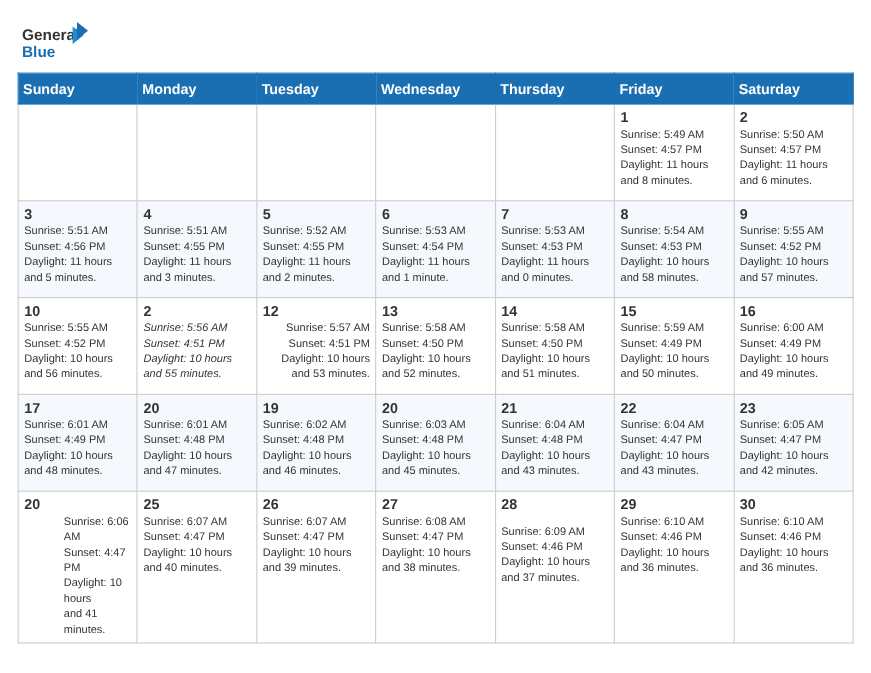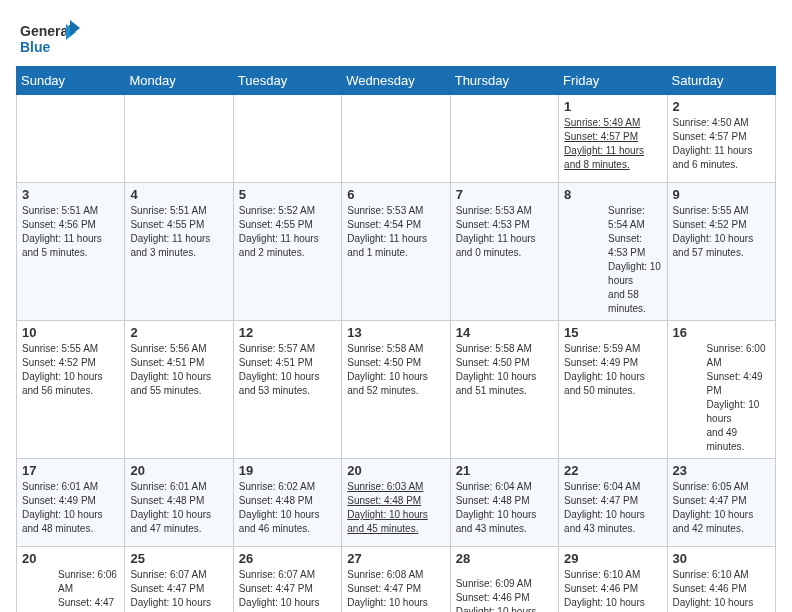--- a/index.html
+++ b/index.html
@@ -44,21 +44,21 @@
     .calendar {
       margin: 0 16px 10px 16px;
       border-collapse: collapse;
       width: calc(100% - 32px);
       table-layout: fixed;
     }
     .calendar thead tr th {
       background: #1a6fb3;
       color: #fff;
       font-size: 13px;
-      font-weight: normal;
+      font-weight: bold;
       padding: 6px 4px;
       text-align: left;
       border: 1px solid #1a6fb3;
     }
     .calendar tbody tr td {
       border: 1px solid #ccc;
       vertical-align: top;
       padding: 4px 5px;
       font-size: 10.5px;
       color: #333;
@@ -117,28 +117,28 @@
     </thead>
     <tbody id="calendar-body">
     <tr>
           <td class="empty"></td>
           <td class="empty"></td>
           <td class="empty"></td>
           <td class="empty"></td>
           <td class="empty"></td>
           <td>
             <div class="day-number">1</div>
-            <div class="day-info" style="white-space: pre-line; text-decoration: underline;">Sunrise: 5:49 AM
+            <div class="day-info" style="white-space: pre-line;">Sunrise: 5:49 AM
 Sunset: 4:57 PM
 Daylight: 11 hours
 and 8 minutes.</div>
           </td>
           <td>
             <div class="day-number">2</div>
-            <div class="day-info" style="white-space: pre-line;">Sunrise: 4:50 AM
+            <div class="day-info" style="white-space: pre-line;">Sunrise: 5:50 AM
 Sunset: 4:57 PM
 Daylight: 11 hours
 and 6 minutes.</div>
           </td>
         </tr>
         <tr>
           <td>
             <div class="day-number">3</div>
             <div class="day-info" style="white-space: pre-line;">Sunrise: 5:51 AM
 Sunset: 4:56 PM
@@ -168,21 +168,21 @@
           </td>
           <td>
             <div class="day-number">7</div>
             <div class="day-info" style="white-space: pre-line;">Sunrise: 5:53 AM
 Sunset: 4:53 PM
 Daylight: 11 hours
 and 0 minutes.</div>
           </td>
           <td>
             <div class="day-number">8</div>
-            <div class="day-info" style="white-space: pre-line; margin-left: 44px;">Sunrise: 5:54 AM
+            <div class="day-info" style="white-space: pre-line;">Sunrise: 5:54 AM
 Sunset: 4:53 PM
 Daylight: 10 hours
 and 58 minutes.</div>
           </td>
           <td>
             <div class="day-number">9</div>
             <div class="day-info" style="white-space: pre-line;">Sunrise: 5:55 AM
 Sunset: 4:52 PM
 Daylight: 10 hours
 and 57 minutes.</div>
@@ -191,28 +191,28 @@
         <tr>
           <td>
             <div class="day-number">10</div>
             <div class="day-info" style="white-space: pre-line;">Sunrise: 5:55 AM
 Sunset: 4:52 PM
 Daylight: 10 hours
 and 56 minutes.</div>
           </td>
           <td>
             <div class="day-number">2</div>
-            <div class="day-info" style="white-space: pre-line;">Sunrise: 5:56 AM
+            <div class="day-info" style="white-space: pre-line; font-style: italic;">Sunrise: 5:56 AM
 Sunset: 4:51 PM
 Daylight: 10 hours
 and 55 minutes.</div>
           </td>
           <td>
             <div class="day-number">12</div>
-            <div class="day-info" style="white-space: pre-line;">Sunrise: 5:57 AM
+            <div class="day-info" style="white-space: pre-line; text-align: right;">Sunrise: 5:57 AM
 Sunset: 4:51 PM
 Daylight: 10 hours
 and 53 minutes.</div>
           </td>
           <td>
             <div class="day-number">13</div>
             <div class="day-info" style="white-space: pre-line;">Sunrise: 5:58 AM
 Sunset: 4:50 PM
 Daylight: 10 hours
 and 52 minutes.</div>
@@ -226,21 +226,21 @@
           </td>
           <td>
             <div class="day-number">15</div>
             <div class="day-info" style="white-space: pre-line;">Sunrise: 5:59 AM
 Sunset: 4:49 PM
 Daylight: 10 hours
 and 50 minutes.</div>
           </td>
           <td>
             <div class="day-number">16</div>
-            <div class="day-info" style="white-space: pre-line; margin-left: 34px;">Sunrise: 6:00 AM
+            <div class="day-info" style="white-space: pre-line;">Sunrise: 6:00 AM
 Sunset: 4:49 PM
 Daylight: 10 hours
 and 49 minutes.</div>
           </td>
         </tr>
         <tr>
           <td>
             <div class="day-number">17</div>
             <div class="day-info" style="white-space: pre-line;">Sunrise: 6:01 AM
 Sunset: 4:49 PM
@@ -256,21 +256,21 @@
           </td>
           <td>
             <div class="day-number">19</div>
             <div class="day-info" style="white-space: pre-line;">Sunrise: 6:02 AM
 Sunset: 4:48 PM
 Daylight: 10 hours
 and 46 minutes.</div>
           </td>
           <td>
             <div class="day-number">20</div>
-            <div class="day-info" style="white-space: pre-line; text-decoration: underline;">Sunrise: 6:03 AM
+            <div class="day-info" style="white-space: pre-line;">Sunrise: 6:03 AM
 Sunset: 4:48 PM
 Daylight: 10 hours
 and 45 minutes.</div>
           </td>
           <td>
             <div class="day-number">21</div>
             <div class="day-info" style="white-space: pre-line;">Sunrise: 6:04 AM
 Sunset: 4:48 PM
 Daylight: 10 hours
 and 43 minutes.</div>

